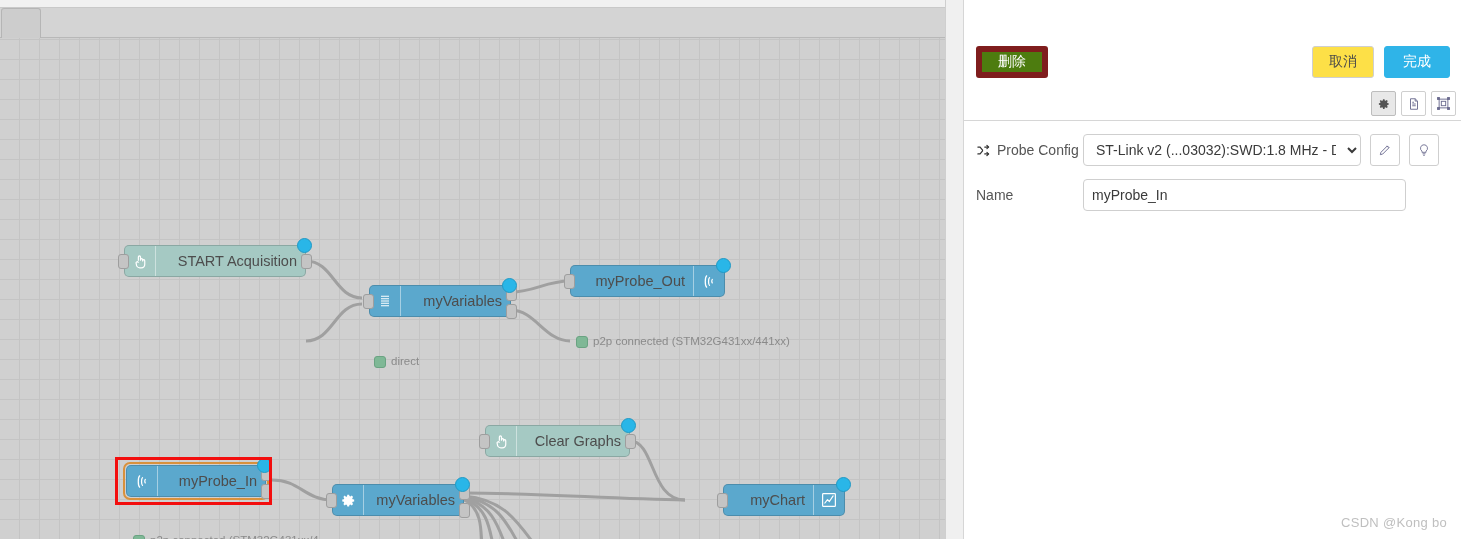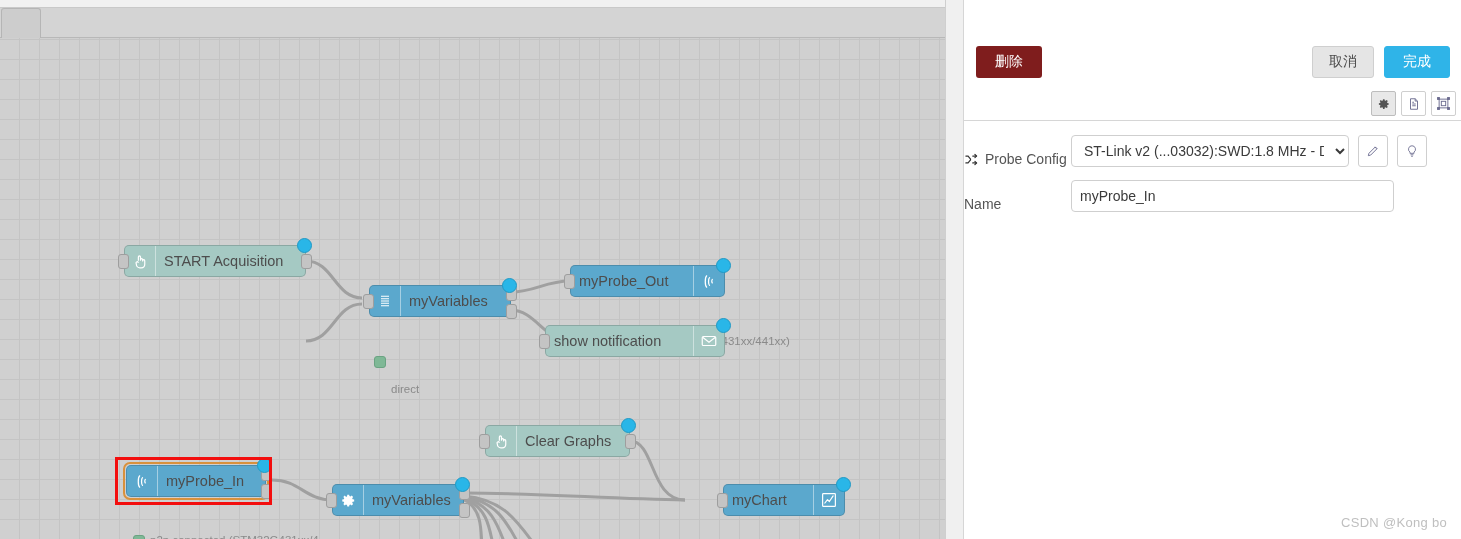--- a/index.html
+++ b/index.html
@@ -72,21 +72,21 @@
     display: flex; align-items: center; justify-content: center;
     border-right: 1px solid rgba(255,255,255,0.45);
     flex: 0 0 31px;
   }
   .node .icon-cell.right {
     border-right: none;
     border-left: 1px solid rgba(255,255,255,0.45);
   }
   .node .label {
     flex: 1 1 auto;
-    text-align: left;
+    text-align: right;
     font-size: 14.5px;
     color: #4d4d4d;
     padding: 0 8px;
     white-space: nowrap;
     overflow: hidden;
   }
   .node .label.italic { }
   .port {
     position: absolute;
     width: 11px; height: 15px;
@@ -160,25 +160,25 @@
   .btn {
     font-size: 14px;
     border-radius: 3px;
     cursor: pointer;
     display: inline-flex; align-items: center; justify-content: center;
     height: 32px;
     padding: 0 16px;
     font-family: "Liberation Sans", sans-serif;
   }
   #btn-delete {
-    background: #7f1d1d; color: #fff; border: 3px solid #7f1d1d;
+    background: #4d7c0f; color: #fff; border: 6px solid #7f1d1d;
     min-width: 62px;
   }
   #btn-cancel {
-    background: #e5e5e5; color: #4a4a4a; border: 1px solid #cfcfcf;
+    background: #fde047; color: #4a4a4a; border: 1px solid #cfcfcf;
     min-width: 58px; margin-left: auto;
   }
   #btn-done {
     background: #2fb4e8; color: #fff; border: 1px solid #2fb4e8;
     min-width: 66px; margin-left: 10px;
   }
   #tabs-row {
     position: absolute; left: 0; top: 88px;
     width: 498px; height: 33px;
     border-bottom: 1px solid #d6d6d6;
@@ -203,23 +203,23 @@
     width: 25px; height: 25px;
     border: 1px solid #cfcfcf;
     border-radius: 2px;
     background: #fff;
     display: flex; align-items: center; justify-content: center;
   }
   .tab-icon-btn.active { background: #e8e8e8; border-color: #bdbdbd; }
 
   #form { position: absolute; left: 0; top: 133px; width: 498px; }
   .form-row {
-    display: flex; align-items: flex-end;
+    display: flex; align-items: center;
     margin-bottom: 11px;
-    padding: 0 0;
+    padding: 0 12px;
     height: 34px;
   }
   .form-label {
     width: 107px;
     font-size: 14px;
     color: #555;
     display: flex; align-items: center; gap: 6px;
     flex: 0 0 107px;
   }
   .sel-wrap { position: relative; }
@@ -307,48 +307,37 @@
           <svg width="16" height="16" viewBox="0 0 24 24" fill="none" stroke="#fff" stroke-width="1.6">
             <path d="M6 5h12M6 8.5h12M6 12h12M6 15.5h12M6 19h12"></path>
           </svg>
         </div>
         <div class="label italic">myVariables</div>
         <div class="port out" style="top:0px;"></div>
         <div class="port out" style="top:18px;"></div>
         <div class="badge-blue" style="right:-7px; top:-8px;"></div>
       </div>
       <div class="status-dot" style="left:374px; top:318px;"></div>
-      <div class="status-text" style="left:391px; top:317px;margin-top:28px;">direct</div>
+      <div class="status-text" style="left:391px; top:317px;">direct</div>
 
       <div class="node blue" style="left:570px; top:227px; width:155px;">
         <div class="port in" style="top:8px;"></div>
         <div class="label">myProbe_Out</div>
         <div class="icon-cell right">
           <svg width="17" height="17" viewBox="0 0 24 24" fill="none" stroke="#fff" stroke-width="1.8" stroke-linecap="round">
             <path d="M8 4c-2.6 2.3-2.6 13.7 0 16"></path>
             <path d="M12 6.5c-1.8 1.6-1.8 9.4 0 11"></path>
             <path d="M16 9c-1 .9-1 4.1 0 5"></path>
           </svg>
         </div>
         <div class="badge-blue" style="right:-7px; top:-8px;"></div>
       </div>
       <div class="status-dot" style="left:576px; top:298px;"></div>
       <div class="status-text" style="left:593px; top:297px;">p2p connected (STM32G431xx/441xx)</div>
 
-      <div class="node teal" style="left:545px; top:287px; width:180px;">
-        <div class="port in" style="top:8px;"></div>
-        <div class="label">show notification</div>
-        <div class="icon-cell right">
-          <svg width="18" height="18" viewBox="0 0 24 24" fill="none" stroke="#fff" stroke-width="1.6">
-            <rect x="3" y="6" width="18" height="12" rx="1.5"></rect>
-            <path d="M3.5 7l8.5 6.5L20.5 7"></path>
-          </svg>
-        </div>
-        <div class="badge-blue" style="right:-7px; top:-8px;"></div>
-      </div>
 
       <div class="node teal" style="left:485px; top:387px; width:145px;">
         <div class="port in" style="top:8px;"></div>
         <div class="icon-cell">
           <svg width="17" height="17" viewBox="0 0 24 24" fill="none" stroke="#fff" stroke-width="1.7">
             <path d="M9 11V5.5a1.5 1.5 0 013 0V11m0-1.5a1.5 1.5 0 013 0V12m0-1.2a1.5 1.5 0 013 0V16c0 3-2 5-5 5h-2c-2.5 0-3.3-1-4.4-2.6L6 15c-.6-.9-.3-1.9.6-2.4.7-.4 1.6-.2 2.1.5L9 14"></path>
           </svg>
         </div>
         <div class="label">Clear Graphs</div>
         <div class="port out" style="top:8px;"></div>

